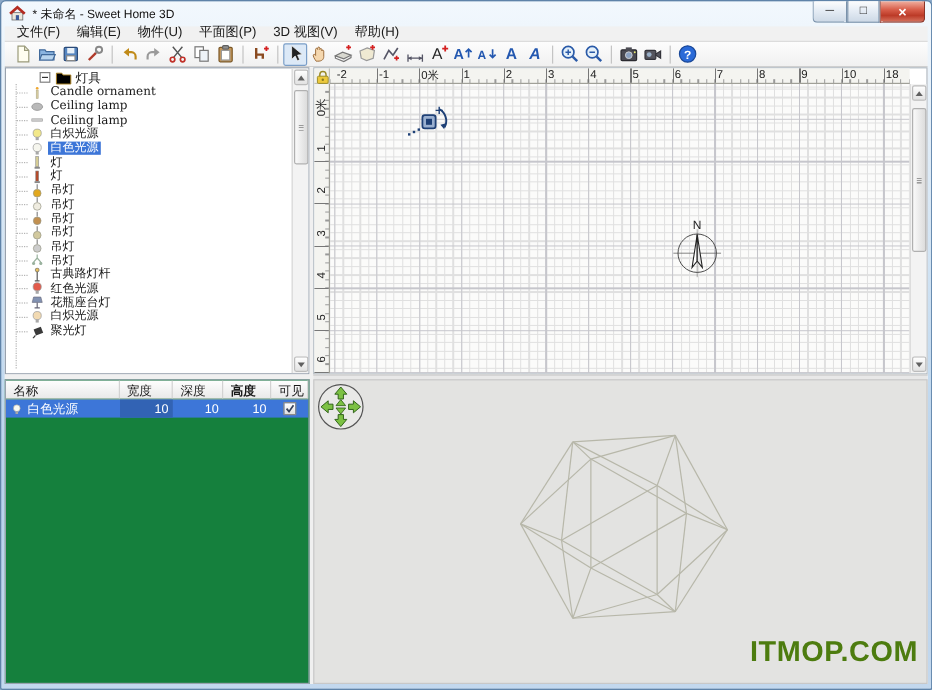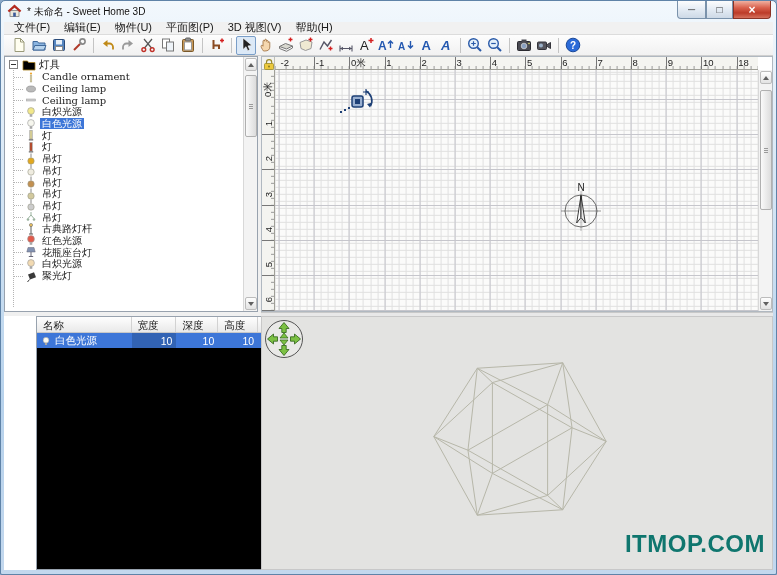--- a/index.html
+++ b/index.html
@@ -26,42 +26,42 @@
   #toolbar { position:absolute; left:3px; right:3px; top:34px; height:21px; background:linear-gradient(#fdfdfd,#f1f1f1); border-bottom:1px solid #cfcfcf; display:flex; align-items:center; padding-left:5px; }
   .tb-btn { width:20px; height:19px; display:flex; align-items:center; justify-content:center; border:1px solid transparent; border-radius:2px; }
   .tb-btn.pressed { background:#dce9f7; border-color:#7a9ec8; }
   .tb-sep { width:1px; height:15px; background:#c4c4c4; margin:0 4px; }
   .tb-btn svg { width:16px; height:16px; }
   
   #main { position:absolute; left:3px; right:3px; top:55px; bottom:4px; background:#fff; }
   
   #catalog-panel { position:absolute; left:0; top:0; width:254px; height:256px; background:#fff; border:1px solid #98a2ae; overflow:hidden; }
   #tree { position:absolute; left:0; top:0; right:14px; bottom:0; overflow:hidden; padding-top:1px; }
-  .tree-root-row { position:relative; height:13px; display:flex; align-items:center; }
+  .tree-root-row { position:relative; height:13px; display:flex; align-items:center;padding-left:24px; }
   #tree-expander { width:9px; height:9px; border:1px solid #808080; background:#fff; margin-left:4px; position:relative; }
   #tree-expander::after { content:''; position:absolute; left:1px; right:1px; top:3px; border-top:1px solid #333; }
   .tree-vline { position:absolute; left:8px; top:13px; bottom:4px; border-left:1px dotted #b4b4b4; }
   .titem { position:relative; height:11.7px; display:flex; align-items:center; padding-left:20px; white-space:nowrap; }
   .titem::before { content:''; position:absolute; left:9px; top:50%; width:9px; border-top:1px dotted #b4b4b4; }
   .titem svg { width:12px; height:12px; margin-right:3px; flex:none; }
   .titem .tlabel { font-family:"DejaVu Serif","Liberation Serif",serif; font-size:10px; padding:0 2px; line-height:11px; }
   .titem.selected .tlabel { background:var(--sel); color:#fff; }
   .root-label { margin-left:3px; font-size:10.5px; }
   #folder-icon { width:14px; height:12px; margin-left:4px; }
   
   .vscroll { position:absolute; right:0; top:0; bottom:0; width:14px; background:#f3f3f3; border-left:1px solid #d8d8d8; }
   .sb-btn { position:absolute; left:1px; width:12px; height:13px; background:linear-gradient(#fefefe,#e2e2e2); border:1px solid #bcbcbc; border-radius:2px; display:flex; align-items:center; justify-content:center; }
   .sb-btn.up { top:1px; } .sb-btn.down { bottom:1px; }
   .tri-up { width:0; height:0; border-left:3px solid transparent; border-right:3px solid transparent; border-bottom:4px solid #606060; }
   .tri-down { width:0; height:0; border-left:3px solid transparent; border-right:3px solid transparent; border-top:4px solid #606060; }
   .sb-thumb { position:absolute; left:1px; width:12px; background:linear-gradient(90deg,#fafafa,#dcdcdc); border:1px solid #b0b0b0; border-radius:2px; }
   .sb-grip { position:absolute; left:3px; right:3px; top:50%; height:5px; margin-top:-2px;
     background:repeating-linear-gradient(#9a9a9a 0 1px,transparent 1px 2px); }
   
-  #furniture-panel { position:absolute; left:0; top:260px; width:254px; bottom:0; background:#000000; border:1px solid #98a2ae; overflow:hidden;margin-left:32px; }
+  #furniture-panel { position:absolute; left:0; top:260px; width:254px; bottom:0; background:#15803d; border:1px solid #98a2ae; overflow:hidden; }
   #table-header { display:flex; height:16px; background:linear-gradient(#fefefe,#e9e9e9); border-bottom:1px solid #c8c8c8; }
   .th { border-right:1px solid #d2d2d2; padding:2px 0 0 6px; font-size:10.5px; white-space:nowrap; overflow:hidden; }
   .trow { display:flex; height:15px; align-items:center; }
   .trow.selected { background:var(--sel); color:#fff; }
   .td { padding:0 4px; white-space:nowrap; overflow:hidden; font-size:10.5px; display:flex; align-items:center; height:100%; }
   .td.num { justify-content:flex-end; }
   .td.focus-cell { background:#3263b4; }
   .td svg { width:10px; height:10px; margin-right:4px; flex:none; }
   .checkbox { width:11px; height:11px; background:linear-gradient(#fff,#e0e0e0); border:1px solid #8a8a8a; border-radius:1px; margin:0 auto; }
   .checkbox svg { width:9px; height:9px; display:block; margin:0; }
@@ -454,21 +454,21 @@
     </div>
 
     <div id="v-splitter"></div>
     <div id="h-splitter-left"></div>
 
     <div id="furniture-panel">
       <div id="table-header">
           <div class="th" style="width: 95px;">名称</div>
           <div class="th" style="width: 45px;">宽度</div>
           <div class="th" style="width: 42px;">深度</div>
-          <div class="th" style="width: 40px;">高度</div>
+          <div class="th" style="width: 40px; font-weight: bold;">高度</div>
           <div class="th" style="width: 31px;">可见</div>
         </div>
       <div id="table-body">
           <div class="trow selected">
             <div class="td" style="width: 95px;">
               <svg viewBox="0 0 12 12">
                 <circle cx="6" cy="5" r="3.4" fill="#fafaf2" stroke="#999" stroke-width="0.6"></circle>
                 <rect x="4.7" y="8.2" width="2.6" height="2.6" fill="#a8a8a8"></rect>
               </svg>
               <span>白色光源</span>
@@ -588,17 +588,17 @@
           <line x1="205.9422381454071" y1="133.20421568131232" x2="171.8175549594127" y2="119.59252272698912" stroke="#b7b7a9" stroke-width="1"></line>
         </svg>
       <svg id="nav-widget" viewBox="0 0 40 40">
         <circle cx="20" cy="20" r="18.5" fill="rgba(252,252,252,0.25)" stroke="#555" stroke-width="1"></circle>
         <path d="M20 3.5l5 6h-2.8v4h-4.4v-4H15z" fill="#7cc143" stroke="#2d6016" stroke-width="0.8"></path>
         <path d="M20 36.5l5-6h-2.8v-4h-4.4v4H15z" fill="#7cc143" stroke="#2d6016" stroke-width="0.8"></path>
         <path d="M3.5 20l6-5v2.8h4v4.4h-4V25z" fill="#7cc143" stroke="#2d6016" stroke-width="0.8"></path>
         <path d="M36.5 20l-6-5v2.8h-4v4.4h4V25z" fill="#7cc143" stroke="#2d6016" stroke-width="0.8"></path>
         <path d="M20 14l4 5h-8zM20 26l4-5h-8z" fill="#7cc143" stroke="#2d6016" stroke-width="0.7"></path>
       </svg>
-      <div id="watermark" style="color: #0f766e;">ITMOP.COM</div>
+      <div id="watermark" style="color: #4d7c0f;">ITMOP.COM</div>
     </div>
 
   </div>
 </div>
 
 </body></html>

